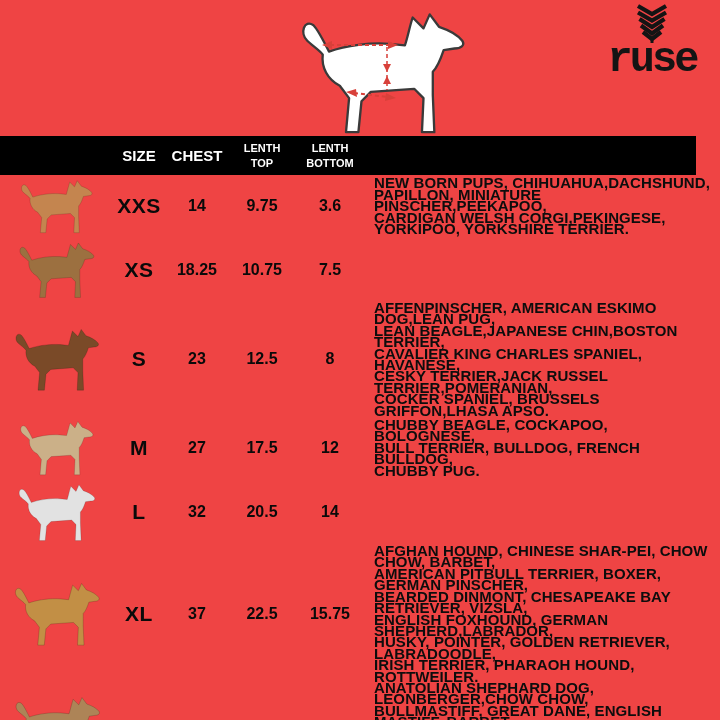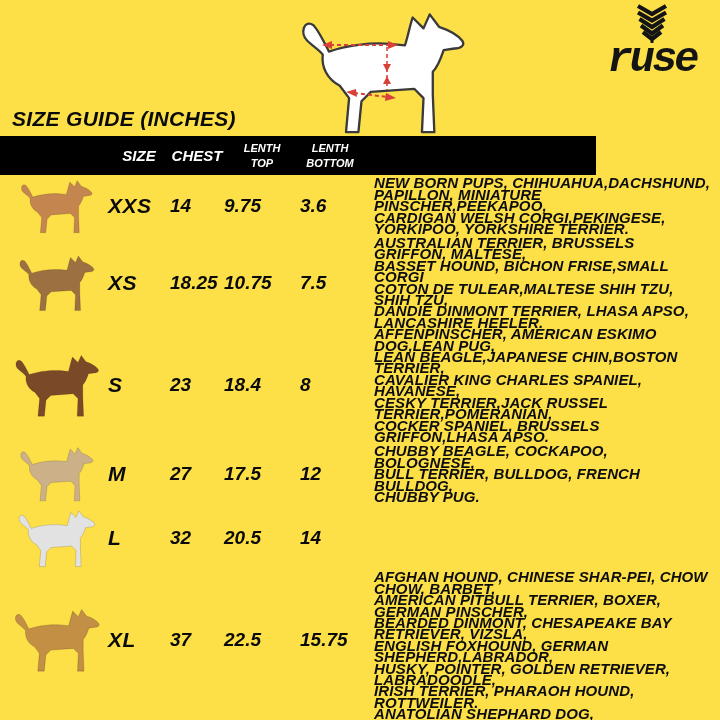--- a/index.html
+++ b/index.html
@@ -4,21 +4,21 @@
 <style>
   * { margin: 0; padding: 0; box-sizing: border-box; }
   html, body { width: 720px; height: 720px; }
   body {
     font-family: "Liberation Sans", sans-serif;
     background: #ffffff;
     position: relative;
     width: 720px; height: 720px;
     overflow: hidden;
   }
-  .page { position: absolute; inset: 0; background: #fde047; font-style: italic; }
+  .page { position: absolute; inset: 0; background: #ef4444; }
 
   
   .diagram-wrap { position: absolute; left: 272px; top: 0; width: 225px; height: 140px; }
   .logo-wrap { position: absolute; right: 6px; top: 3px; width: 124px; text-align: center; }
   .logo-icon-svg { display: block; margin: 0 auto; }
   .logo-text {
     font-family: "Liberation Mono", monospace;
     font-weight: bold;
     font-size: 42px;
     letter-spacing: -3px;
@@ -31,42 +31,42 @@
     font-size: 21px; font-weight: bold; color: #0a0a0a;
     letter-spacing: 0.3px;
   }
 
   
   .grid-cols {
     display: grid;
     grid-template-columns: 108px 62px 54px 76px 60px 1fr;
   }
   .thead {
-    position: absolute; left: 0; top: 136px; width: 596px; height: 39px;
+    position: absolute; left: 0; top: 136px; width: 696px; height: 39px;
     background: #000;
     align-items: center;
   }
   .th {
     color: #fff; font-weight: bold; font-size: 15px;
     text-align: center; line-height: 15px;
   }
   .th.two-line { white-space: pre-line; font-size: 11px; }
 
   .tbody {
     position: absolute; left: 0; top: 175px; width: 720px; height: 545px;
     display: grid;
     grid-template-rows: repeat(7, 1fr);
   }
   .trow { align-items: center; }
   .dog-cell { display: flex; align-items: center; justify-content: center; height: 100%; }
   .num-cell, .size-cell {
-    text-align: left; font-weight: bold; color: #0a0a0a;
+    text-align: center; font-weight: bold; color: #0a0a0a;
   }
   .size-cell { font-size: 21px; letter-spacing: 0.5px; }
-  .num-cell { font-size: 19px; }
+  .num-cell { font-size: 16px; }
   .breeds-cell {
     font-size: 15px; line-height: 11.4px; font-weight: bold; color: #0d0d0d;
     white-space: pre-line;
     padding-left: 14px; padding-right: 10px;
     letter-spacing: 0.1px;
   }
   .dog-svg { display: block; }
   .dog-svg use { stroke: rgba(0,0,0,0.28); stroke-width: 0.7; }
   .hidden-defs { position: absolute; width: 0; height: 0; overflow: hidden; }
 </style>
@@ -114,21 +114,20 @@
         <polyline points="4,9.5 18,17.5 32,9.5"></polyline>
         <polyline points="5.5,16 18,24 30.5,16"></polyline>
         <polyline points="7,22.5 18,30.5 29,22.5"></polyline>
         <polyline points="9,29 18,36 27,29"></polyline>
       </g>
       <line x1="18" y1="34" x2="18" y2="40" stroke="#141414" stroke-width="3"></line>
     </svg>
     <div class="logo-text">ruse</div>
   </div>
 
-  <div class="page-title">SIZE GUIDE (INCHES)</div>
 
   <div class="thead grid-cols">
     <div class="th"></div>
     <div class="th">SIZE</div>
     <div class="th">CHEST</div>
     <div class="th two-line">LENTH
 TOP</div>
     <div class="th two-line">LENTH
 BOTTOM</div>
   </div>
@@ -154,36 +153,31 @@
     <div class="trow grid-cols">
       <div class="dog-cell">
         <svg class="dog-svg" width="86" height="65" viewBox="0 0 120 90">
             <use href="#dog-shape" style="fill: rgb(156, 112, 64);"></use>
           </svg>
       </div>
       <div class="size-cell">XS</div>
       <div class="num-cell">18.25</div>
       <div class="num-cell">10.75</div>
       <div class="num-cell">7.5</div>
-      <div class="breeds-cell">AUSTRALIAN TERRIER, BRUSSELS GRIFFON, MALTESE,
-BASSET HOUND, BICHON FRISE,SMALL CORGI
-COTON DE TULEAR,MALTESE SHIH TZU, SHIH TZU,
-DANDIE DINMONT TERRIER, LHASA APSO,
-LANCASHIRE HEELER.</div>
     </div>
 
     <div class="trow grid-cols">
       <div class="dog-cell">
         <svg class="dog-svg" width="96" height="72" viewBox="0 0 120 90">
             <use href="#dog-shape" style="fill: rgb(122, 74, 40);"></use>
           </svg>
       </div>
       <div class="size-cell">S</div>
       <div class="num-cell">23</div>
-      <div class="num-cell">18.4</div>
+      <div class="num-cell">12.5</div>
       <div class="num-cell">8</div>
       <div class="breeds-cell">AFFENPINSCHER, AMERICAN ESKIMO DOG,LEAN PUG,
 LEAN BEAGLE,JAPANESE CHIN,BOSTON TERRIER,
 CAVALIER KING CHARLES SPANIEL, HAVANESE,
 CESKY TERRIER,JACK RUSSEL TERRIER,POMERANIAN,
 COCKER SPANIEL, BRUSSELS GRIFFON,LHASA APSO.</div>
     </div>
 
     <div class="trow grid-cols">
       <div class="dog-cell">

